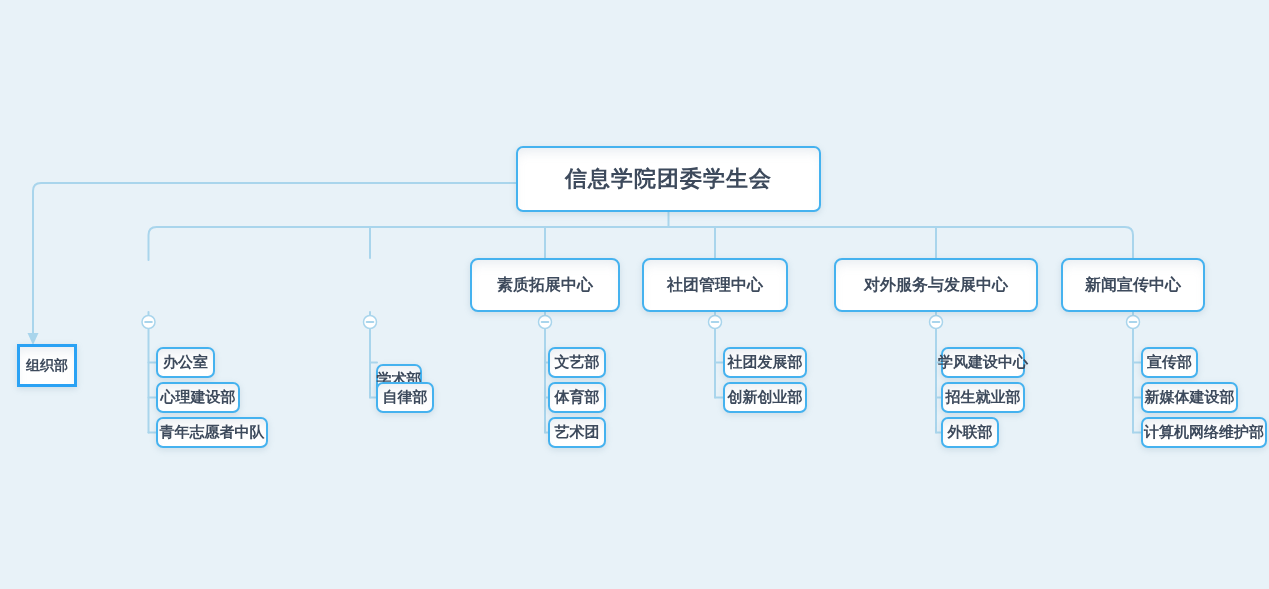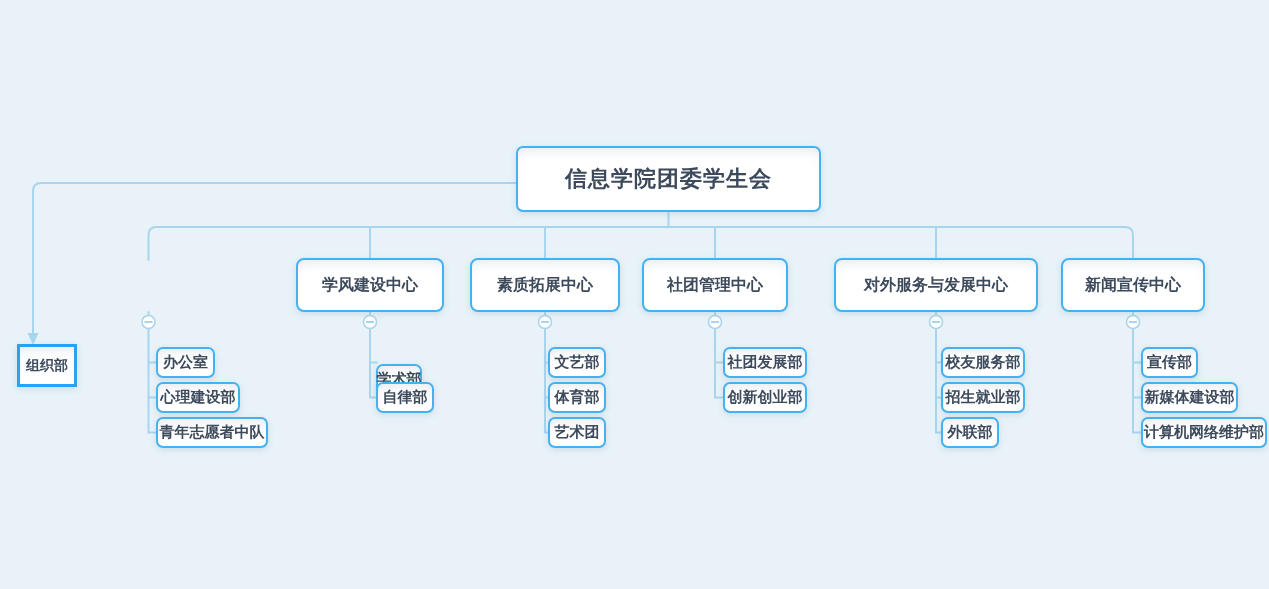--- a/index.html
+++ b/index.html
@@ -118,41 +118,40 @@
     <g>
       <circle class="ci" cx="1133" cy="322" r="6.5"></circle>
       <path class="c" d="M1129.7,322 H1136.3"></path>
     </g>
   </svg>
 
   <div class="node root" style="left:516px;top:146px;width:305px;height:66px">信息学院团委学生会</div>
 
   <div class="node free" style="left:17px;top:344px;width:60px;height:43px">组织部</div>
 
-  <div class="node branch" style="left:296px;top:258px;width:148px;height:54px">学风建设中心</div>
   <div class="node branch" style="left:470px;top:258px;width:150px;height:54px">素质拓展中心</div>
   <div class="node branch" style="left:642px;top:258px;width:146px;height:54px">社团管理中心</div>
   <div class="node branch" style="left:834px;top:258px;width:204px;height:54px">对外服务与发展中心</div>
   <div class="node branch" style="left:1061px;top:258px;width:144px;height:54px">新闻宣传中心</div>
 
   <div class="node child" style="left:156px;top:347px;width:59px;height:31px">办公室</div>
   <div class="node child" style="left:156px;top:382px;width:84px;height:31px">心理建设部</div>
   <div class="node child" style="left:156px;top:417px;width:112px;height:31px">青年志愿者中队</div>
 
   <div class="node child" style="left:376px;top:364px;width:46px;height:31px">学术部</div>
   <div class="node child" style="left:376px;top:382px;width:58px;height:31px">自律部</div>
 
   <div class="node child" style="left:548px;top:347px;width:58px;height:31px">文艺部</div>
   <div class="node child" style="left:548px;top:382px;width:58px;height:31px">体育部</div>
   <div class="node child" style="left:548px;top:417px;width:58px;height:31px">艺术团</div>
 
   <div class="node child" style="left:723px;top:347px;width:84px;height:31px">社团发展部</div>
   <div class="node child" style="left:723px;top:382px;width:84px;height:31px">创新创业部</div>
 
-  <div class="node child" style="left:941px;top:347px;width:84px;height:31px">校友服务部</div>
+  <div class="node child" style="left:941px;top:347px;width:84px;height:31px">学风建设中心</div>
   <div class="node child" style="left:941px;top:382px;width:84px;height:31px">招生就业部</div>
   <div class="node child" style="left:941px;top:417px;width:58px;height:31px">外联部</div>
 
   <div class="node child" style="left:1141px;top:347px;width:57px;height:31px">宣传部</div>
   <div class="node child" style="left:1141px;top:382px;width:97px;height:31px">新媒体建设部</div>
   <div class="node child" style="left:1141px;top:417px;width:126px;height:31px">计算机网络维护部</div>
 
 </div>
 
 </body></html>

